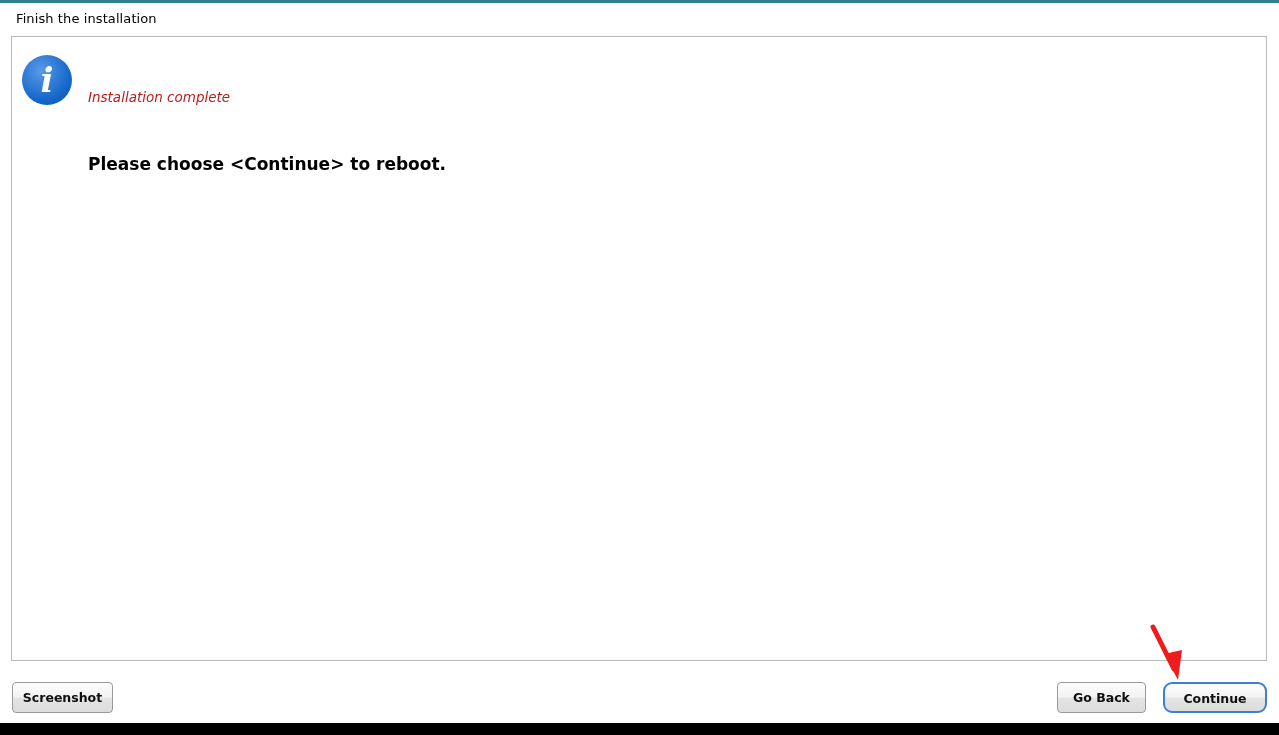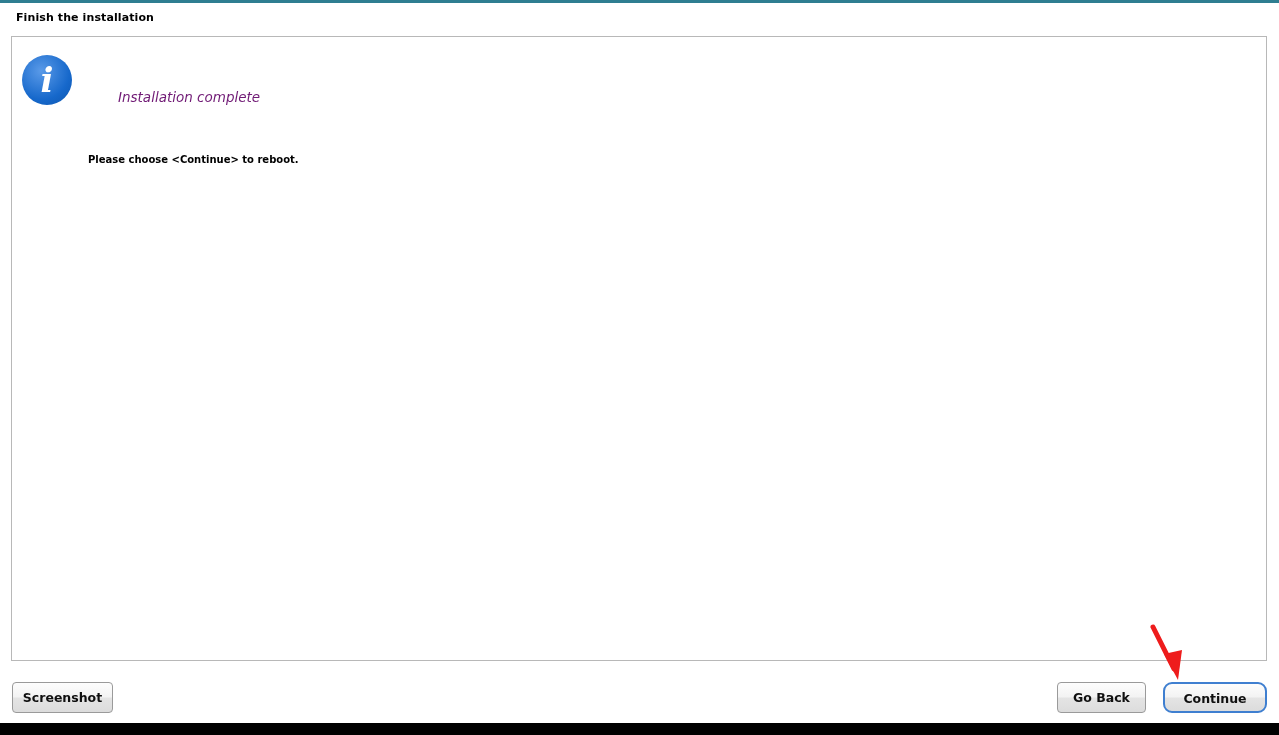--- a/index.html
+++ b/index.html
@@ -24,22 +24,22 @@
     left: 0;
     width: 1279px;
     height: 3px;
     background: #2f7e91;
   }
 
   #page-title {
     position: absolute;
     top: 11px;
     left: 16px;
-    font-size: 11px;
-    font-weight: bold;
+    font-size: 13px;
+    font-weight: normal;
     letter-spacing: 0.1px;
   }
 
   #content-panel {
     position: absolute;
     top: 36px;
     left: 11px;
     width: 1256px;
     height: 625px;
     border: 1px solid #b8b8b8;
@@ -69,39 +69,38 @@
     color: #ffffff;
     line-height: 42px;
   }
 
   #msg-heading {
     position: absolute;
     top: 52px;
     left: 76px;
     font-size: 13.5px;
     font-style: italic;
-    color: #701a75;
-    margin-left: 30px;
+    color: #b91c1c;
   }
 
   #msg-body {
     position: absolute;
     top: 72px;
     left: 76px;
     width: 1180px;
     font-size: 13.2px;
     font-weight: bold;
     line-height: 15.5px;
   }
 
   #msg-prompt {
     position: absolute;
     top: 117px;
     left: 76px;
-    font-size: 10px;
+    font-size: 17px;
     font-weight: bold;
   }
 
   #annotation {
     position: absolute;
     top: 357px;
     left: 838px;
     width: 400px;
     color: #ef2020;
     font-size: 19.5px;

